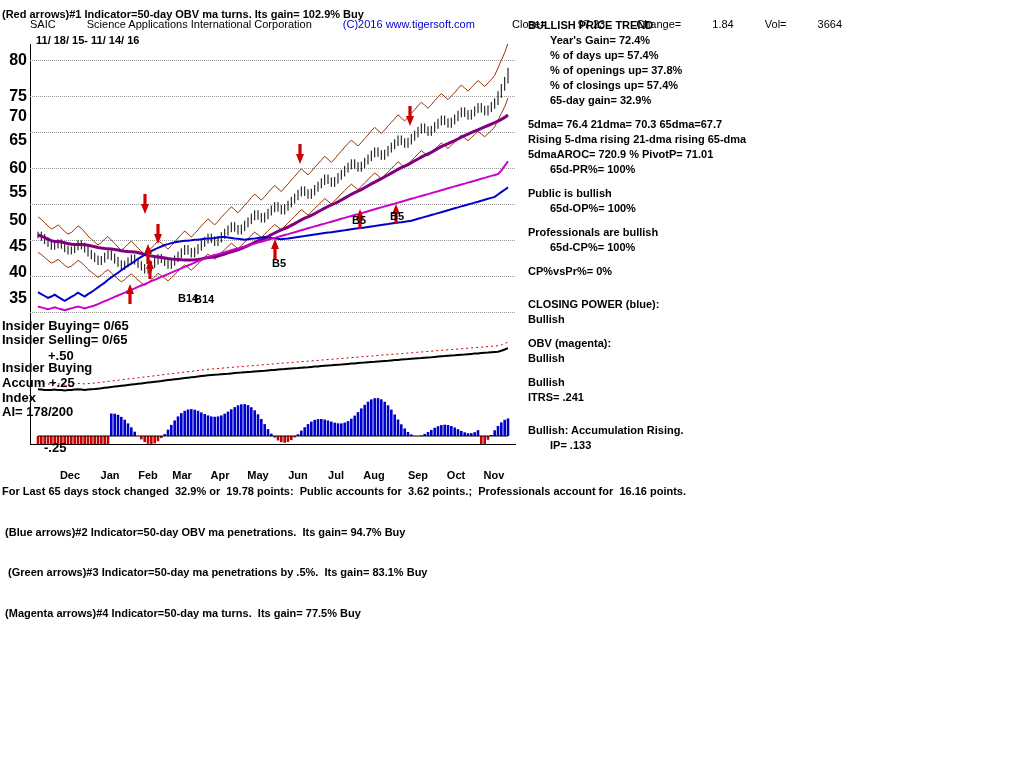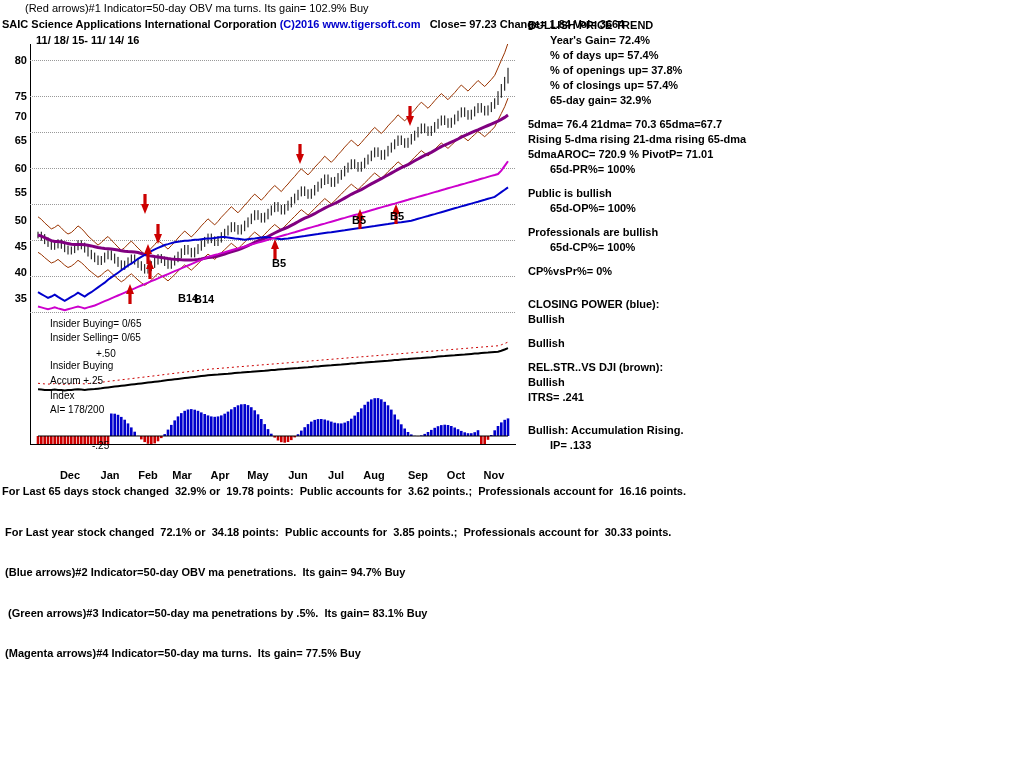--- a/index.html
+++ b/index.html
@@ -2,47 +2,47 @@
 <html><head>
 <meta charset="utf-8">
 <style>
   html,body{margin:0;padding:0;}
   body{
     width:1024px;height:768px;background:#ffffff;
     font-family:"Liberation Sans", sans-serif;
     font-size:11px;color:#000000;position:relative;overflow:hidden;
   }
   .abs{position:absolute;}
-  .b{font-weight:bold;}
-  #top-line{left:2px;top:2px;font-weight:normal;font-size:11px;margin-left:23px;}
+  .b{font-weight:normal;margin-left:28px;}
+  #top-line{left:2px;top:8px;font-weight:bold;font-size:11px;}
   #header-row{left:2px;top:18px;font-size:11px;}
   #tigersoft{color:#0000cc;}
   #daterange{left:36px;top:34px;font-weight:bold;font-size:11px;}
 
   
   #plot{left:30px;top:44px;width:485px;height:400px;}
   #plot .frame{position:absolute;left:0;top:0;width:485px;height:400px;
     border-left:1px solid #000;border-bottom:1px solid #000;}
-  .ylab{position:absolute;right:100%;margin-right:3px;font-size:11px;font-weight:bold;
+  .ylab{position:absolute;right:100%;margin-right:3px;font-size:16px;font-weight:bold;
     transform:translateY(-50%);white-space:nowrap;}
   .xlab{position:absolute;top:425px;font-size:11px;font-weight:bold;transform:translateX(-50%);}
   .gridline{position:absolute;left:0;width:485px;height:0;border-top:1px dotted #999;}
 
   
   #panel{left:528px;top:18px;width:470px;font-size:11px;font-weight:bold;line-height:15px;}
   #panel .ttl{font-weight:bold;}
   #panel .ind{padding-left:22px;}
   #panel .sp{height:9px;}
 
   
   #notes{left:2px;top:458px;width:1010px;font-size:11px;font-weight:bold;line-height:13.5px;}
   #notes div{white-space:pre;margin-top:27px;}
 
   .arrowlbl{position:absolute;font-size:11px;font-weight:bold;color:#000;}
-  .leftlbl{position:absolute;font-size:10px;font-weight:normal;margin-left:48px;}
+  .leftlbl{position:absolute;font-size:13px;font-weight:bold;}
   svg{display:block;}
 </style>
 </head>
 <body>
 
 <div class="abs" id="top-line">(Red arrows)#1 Indicator=50-day OBV ma turns.  Its gain= 102.9% Buy</div>
 
 <div class="abs" id="header-row">
   <span class="b">SAIC</span>
   <span class="b">Science Applications International Corporation</span>
@@ -433,30 +433,29 @@
   <div class="sp"></div>
   <div>Professionals are bullish</div>
   <div class="ind">65d-CP%= 100%</div>
   <div class="sp"></div>
   <div>CP%vsPr%=  0%</div>
   <div class="sp"></div>
   <div class="sp"></div>
   <div>CLOSING POWER (blue):</div>
   <div>Bullish</div>
   <div class="sp"></div>
+  <div>OBV (magenta):</div>
   <div>Bullish</div>
   <div class="sp"></div>
-  <div>REL.STR..VS DJI (brown):</div>
   <div>Bullish</div>
   <div>ITRS=  .241</div>
   <div class="sp"></div>
   <div class="sp"></div>
   <div>Bullish: Accumulation Rising.</div>
   <div class="ind">IP=  .133</div>
 </div>
 
 <div class="abs" id="notes">
   <div>For Last 65 days stock changed  32.9% or  19.78 points:  Public accounts for  3.62 points.;  Professionals account for  16.16 points.</div>
-  <div> For Last year stock changed  72.1% or  34.18 points:  Public accounts for  3.85 points.;  Professionals account for  30.33 points.</div>
   <div> (Blue arrows)#2 Indicator=50-day OBV ma penetrations.  Its gain= 94.7% Buy</div>
   <div>  (Green arrows)#3 Indicator=50-day ma penetrations by .5%.  Its gain= 83.1% Buy</div>
   <div> (Magenta arrows)#4 Indicator=50-day ma turns.  Its gain= 77.5% Buy</div>
 </div>
 
 </body></html>

